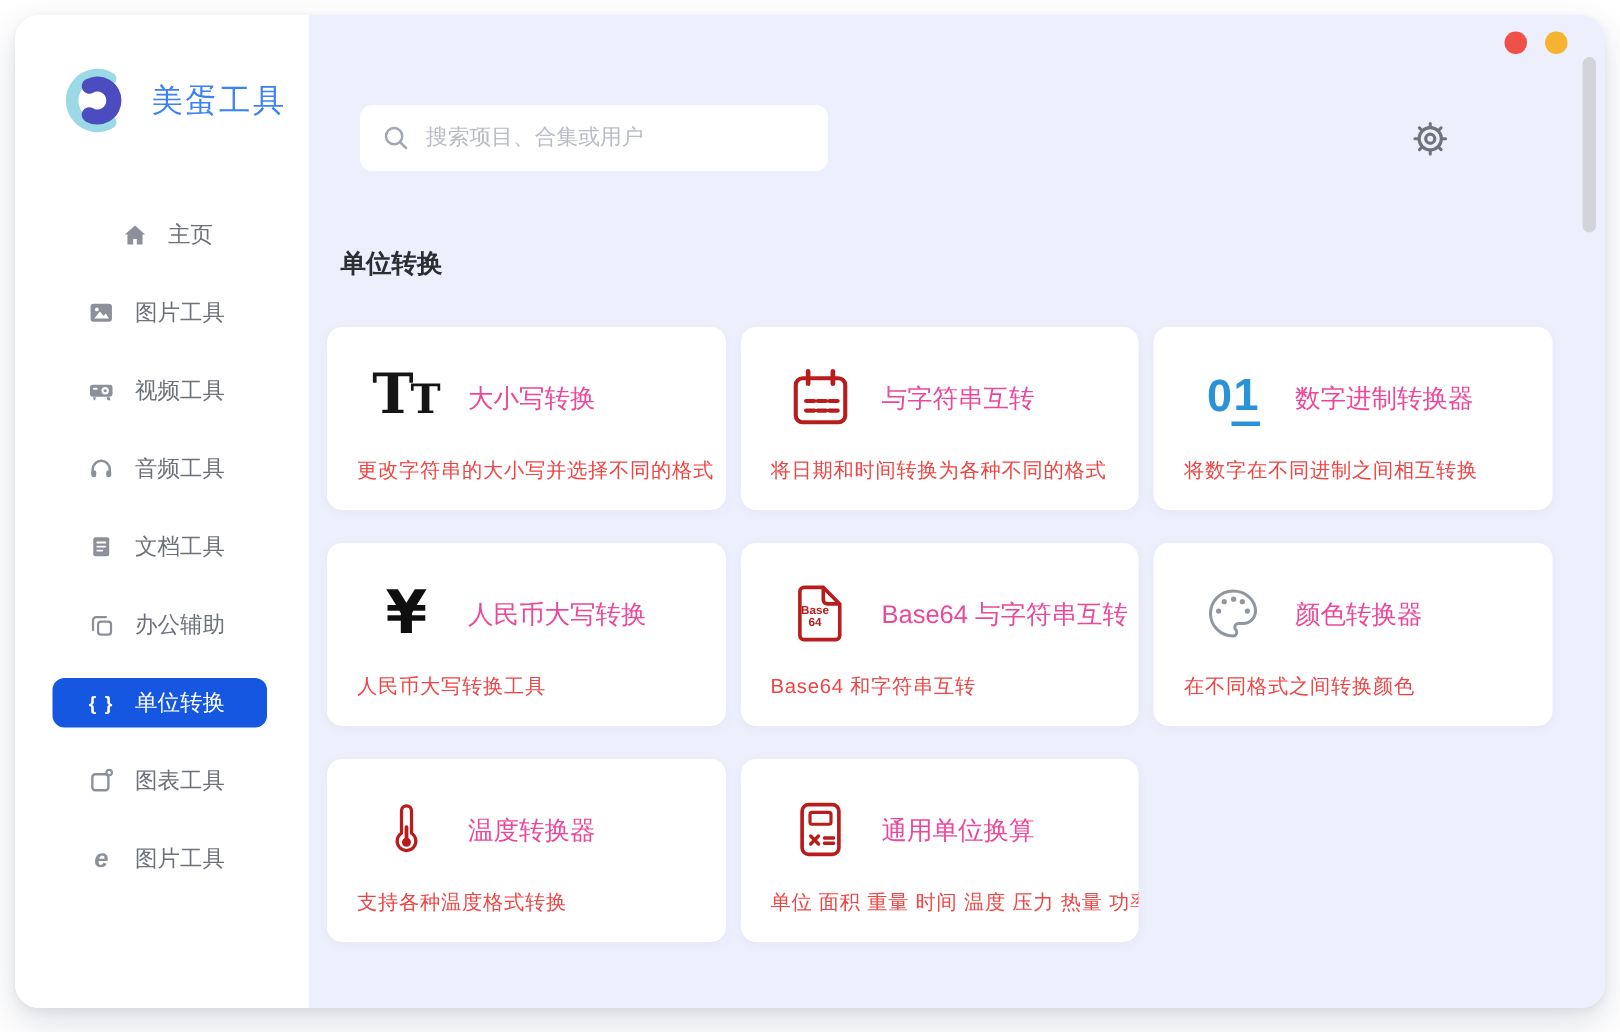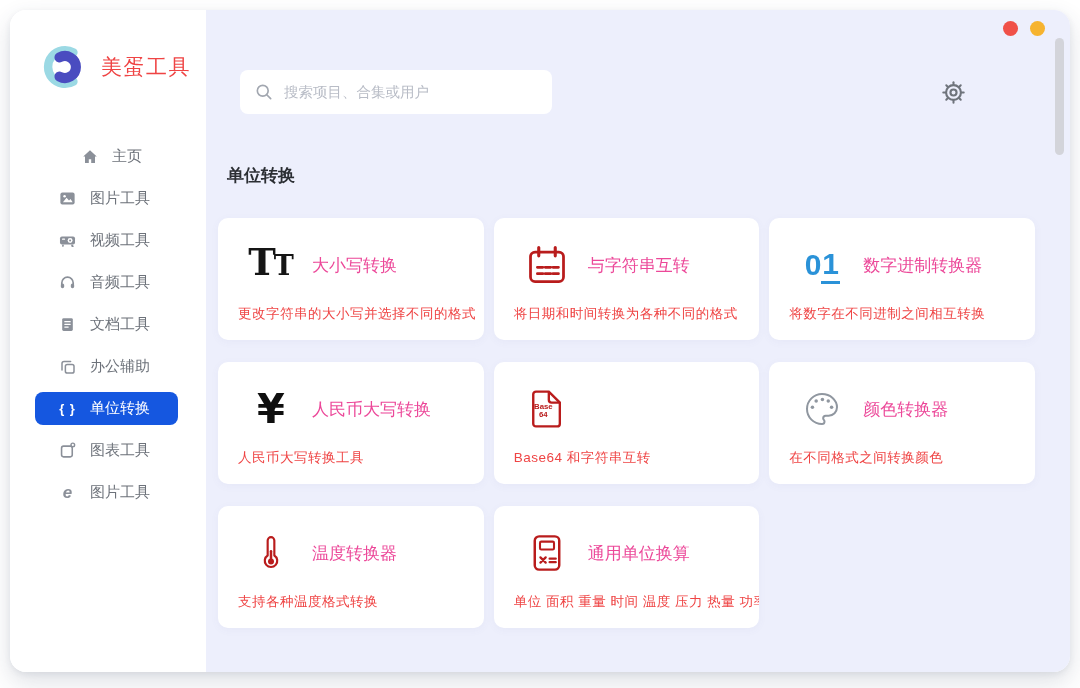--- a/index.html
+++ b/index.html
@@ -5,22 +5,22 @@
   * { box-sizing: border-box; margin: 0; padding: 0; }
   html,body { width:1080px; height:688px; background:#fff;
     font-family:"Liberation Sans","DejaVu Sans",sans-serif; }
   .window { position:absolute; left:10px; top:10px; width:1060px; height:662px;
     border-radius:16px; overflow:hidden; display:flex; background:#fff;
     box-shadow:0 10px 24px rgba(50,60,95,.16), 0 2px 6px rgba(50,60,95,.08); }
 
   
   .sidebar { flex:0 0 196px; background:#fff; padding-top:30px; }
   .brand { display:flex; align-items:center; gap:9px; padding-left:28px; }
-  .brand-name { font-size:21px; color:#ef4444; letter-spacing:1.5px; font-weight:500; }
-  .nav { margin-top:46px; display:flex; flex-direction:column; gap:9px; }
+  .brand-name { font-size:21px; color:#3b82f6; letter-spacing:1.5px; font-weight:500; }
+  .nav { margin-top:46px; display:flex; flex-direction:column; gap:19px; }
   .nav-item { display:flex; align-items:center; gap:13px; height:33px;
     margin:0 28px 0 25px; padding-left:23px; border-radius:8px;
     color:#6d727a; font-size:15px; cursor:pointer; white-space:nowrap; }
   .nav-item.home { padding-left:45px; }
   .nav-item .nicon { width:19px; height:19px; color:#8b9099; flex:0 0 19px;
     display:flex; align-items:center; justify-content:center; }
   .nav-item.active { background:var(--accent,#1557e0); color:#fff; }
   .nav-item.active .nicon { color:#fff; }
   .braces-glyph { font-size:13px; font-weight:700; letter-spacing:1px; }
   .e-glyph { font-size:17px; font-style:italic; font-weight:700; line-height:1; }
@@ -275,20 +275,21 @@
       <div class="card">
         <div class="card-head">
           <span class="card-icon">
             <svg width="44" height="44" viewBox="0 0 48 48">
               <path d="M12 5h14l12 12v23a3 3 0 0 1-3 3H12a3 3 0 0 1-3-3V8a3 3 0 0 1 3-3z" fill="none" stroke="currentColor" stroke-width="2.6"></path>
               <path d="M26 5v9a3 3 0 0 0 3 3h9" fill="none" stroke="currentColor" stroke-width="2.6"></path>
               <text x="20" y="24" font-size="8.5" font-weight="600" text-anchor="middle" fill="currentColor">Base</text>
               <text x="20" y="33" font-size="8.5" font-weight="600" text-anchor="middle" fill="currentColor">64</text>
               </svg>
           </span>
+          <span class="card-title">Base64 与字符串互转</span>
         </div>
         <div class="card-desc">Base64 和字符串互转</div>
       </div>
 
       <div class="card">
         <div class="card-head">
           <span class="card-icon gray">
             <svg width="40" height="40" viewBox="0 0 48 48">
               <path d="M24 6a18 18 0 0 0 0 36c1.7 0 3-1.3 3-3 0-.8-.3-1.5-.8-2-.5-.5-.8-1.2-.8-2 0-1.7 1.4-3 3-3H32a10 10 0 0 0 10-10C42 13.2 33.9 6 24 6z" fill="none" stroke="currentColor" stroke-width="2.4"></path>
               <circle cx="12.5" cy="22" r="2.1" fill="currentColor"></circle>

